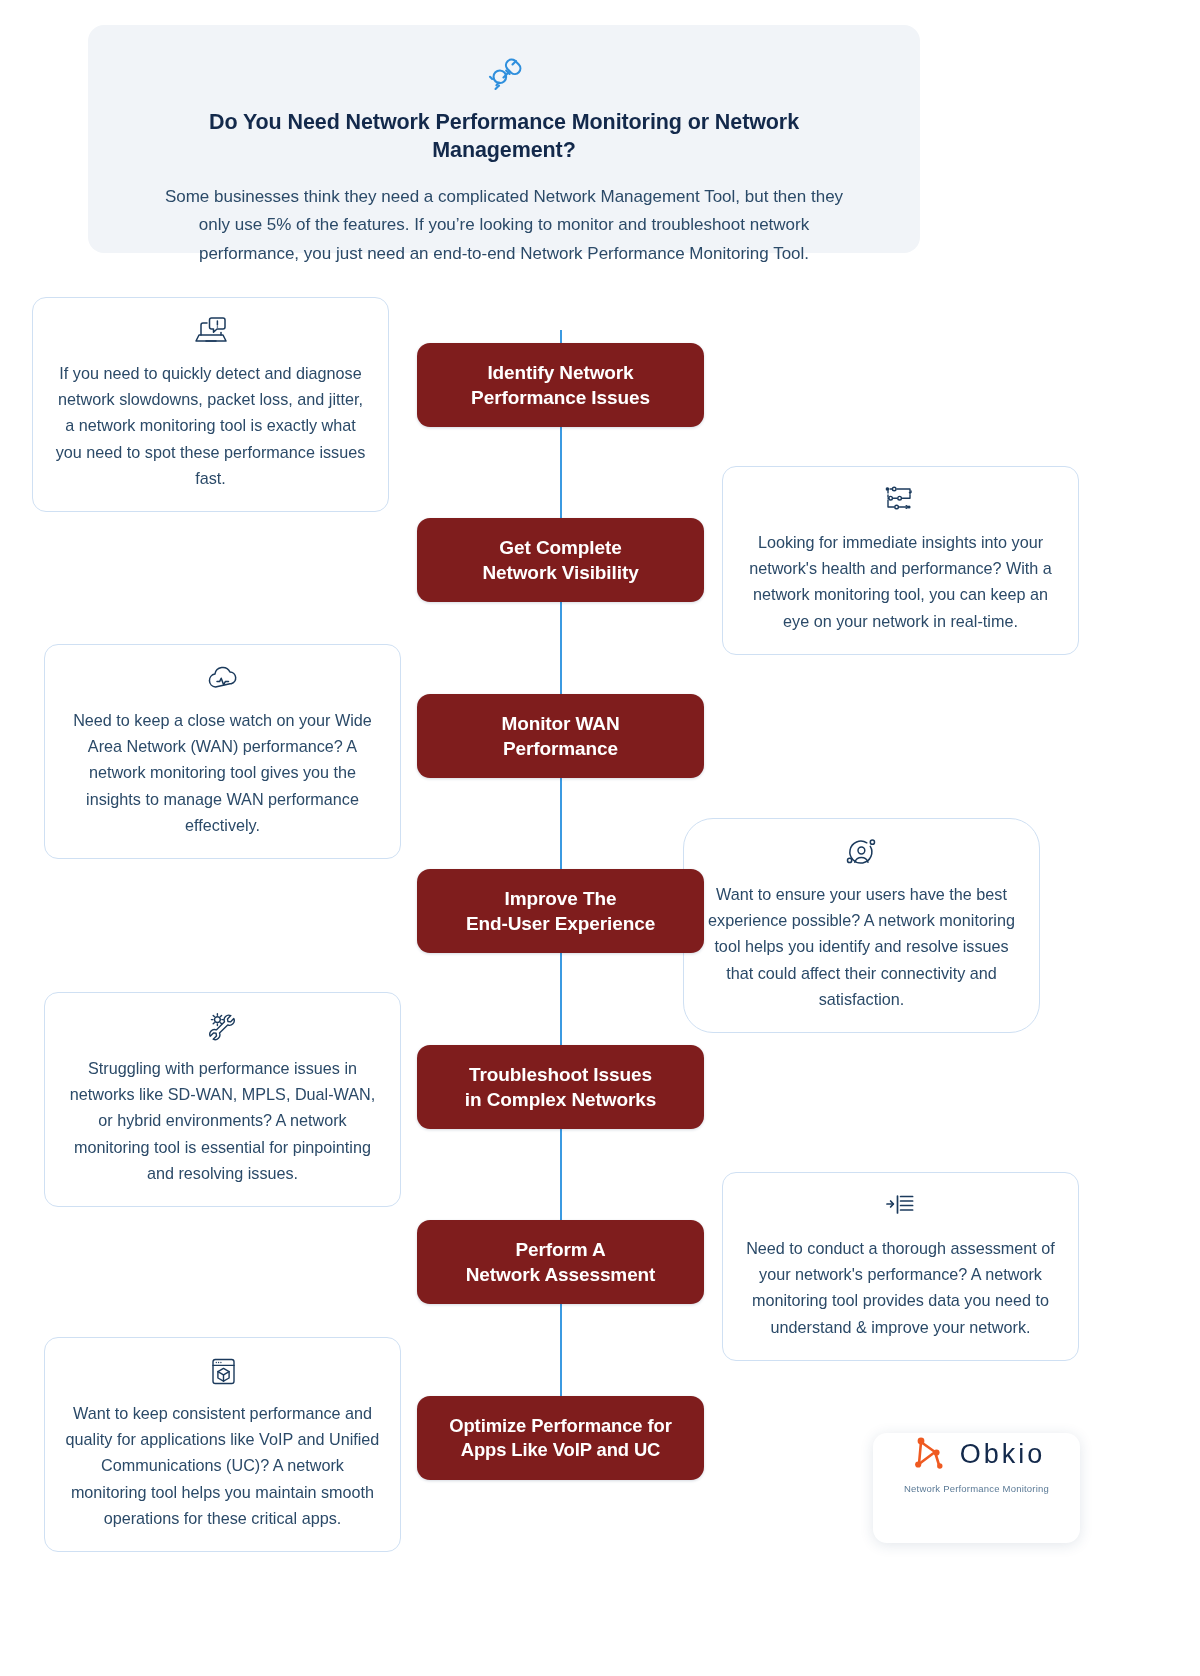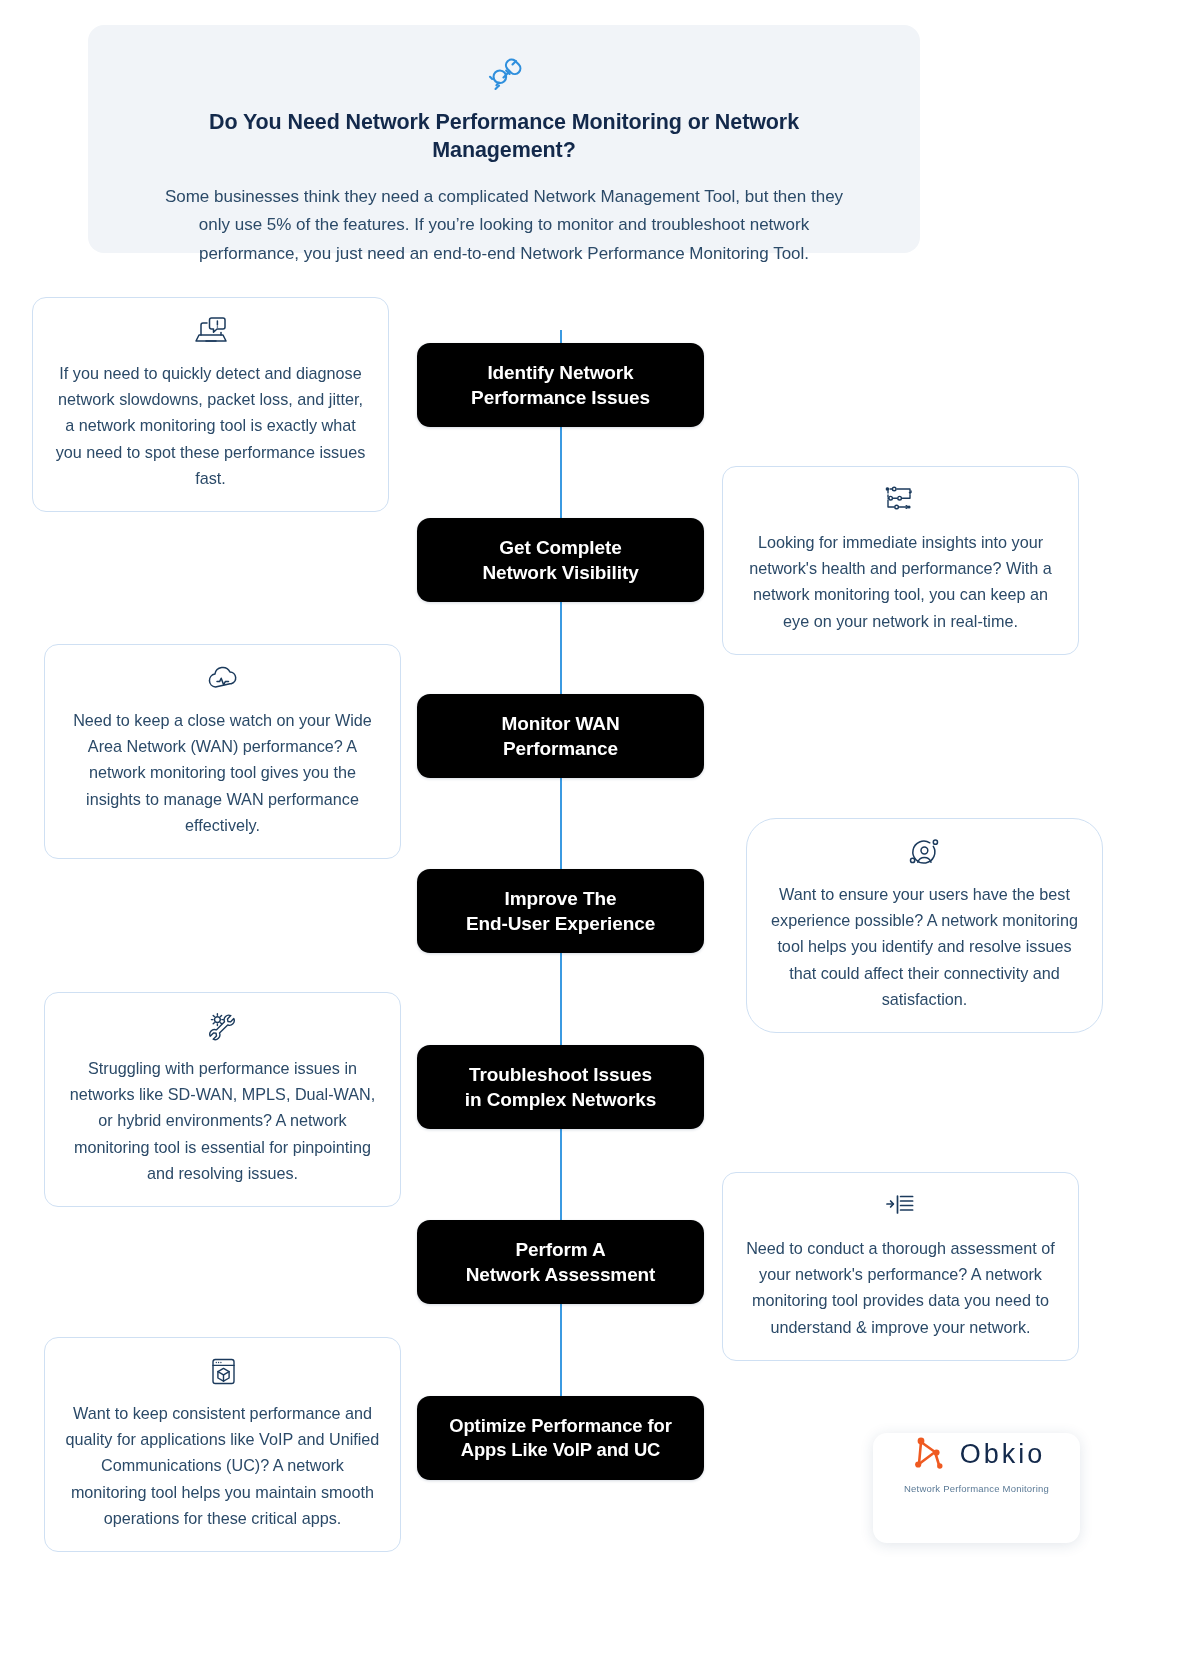--- a/index.html
+++ b/index.html
@@ -85,21 +85,21 @@
     line-height: 1.62;
     color: #2b4a68;
   }
 
   
   .step-box {
     position: absolute;
     left: 417px;
     width: 287px;
     height: 84px;
-    background: #000000;
+    background: #7f1d1d;
     border-radius: 13px;
     display: flex;
     align-items: center;
     justify-content: center;
     z-index: 3;
     box-shadow: 0 1px 3px rgba(20,51,86,0.18);
   }
   .step-box .step-label {
     color: #ffffff;
     font-size: 19px;
@@ -224,21 +224,21 @@
   </div>
 
   <div class="side-card" style="left:44px; top:644px;">
     <svg class="card-icon" viewBox="0 0 38 34" fill="none" stroke="#1b3a5c" stroke-width="1.5" stroke-linecap="round" stroke-linejoin="round">
       <path d="M11.5 24 a6.5 6.5 0 0 1 -0.6 -12.9 a8 8 0 0 1 15 -2.2 a6 6 0 0 1 1.3 11.8 a6.4 6.4 0 0 1 -1.2 0.1 z"></path>
       <path d="M13 18.6 h2.6 l1.6 -3.4 l2.4 6.6 l1.7 -3.2 h3.2"></path>
     </svg>
     <div class="card-text">Need to keep a close watch on your Wide Area Network (WAN) performance? A network monitoring tool gives you the insights to manage WAN performance effectively.</div>
   </div>
 
-  <div class="side-card" style="left:746px; top:818px;border-radius:30px;">
+  <div class="side-card" style="left:683px; top:818px;border-radius:30px;">
     <svg class="card-icon" viewBox="0 0 38 34" fill="none" stroke="#1b3a5c" stroke-width="1.5" stroke-linecap="round" stroke-linejoin="round">
       <path d="M27.3 9.4 a11 11 0 1 1 -3.5 -3.6"></path>
       <circle cx="29.4" cy="5.2" r="2.1"></circle>
       <circle cx="6.6" cy="23.4" r="2.1"></circle>
       <circle cx="18.4" cy="13.5" r="3.4"></circle>
       <path d="M11.8 25.2 a7 7 0 0 1 13.2 0"></path>
     </svg>
     <div class="card-text">Want to ensure your users have the best experience possible? A network monitoring tool helps you identify and resolve issues that could affect their connectivity and satisfaction.</div>
   </div>
 

